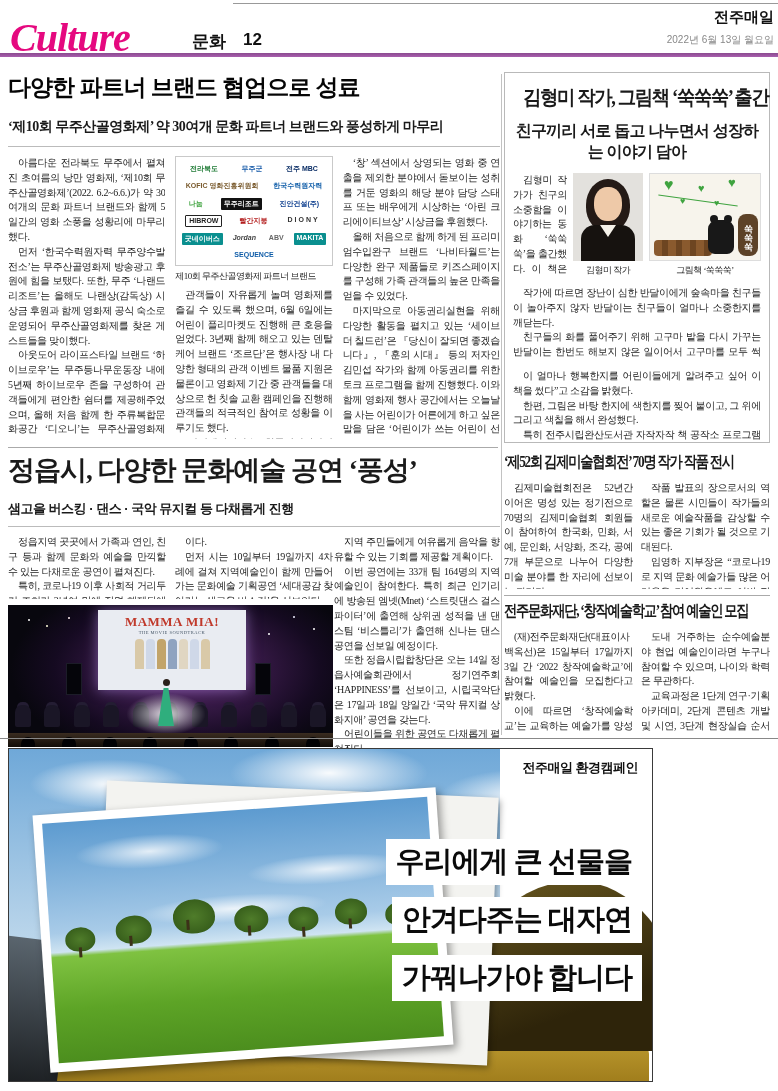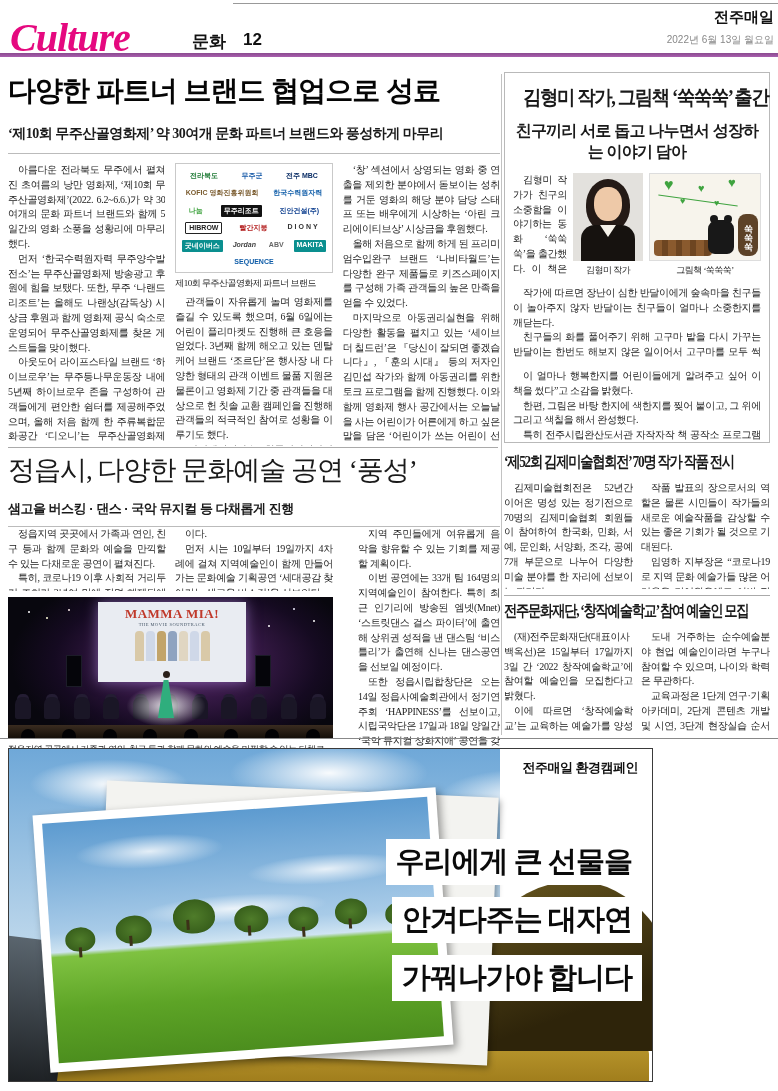--- a/index.html
+++ b/index.html
@@ -20,21 +20,21 @@
   .purple-bar{position:absolute;top:53px;left:0;width:778px;height:4px;
               background:linear-gradient(#8a4a8f,#a85fae);}
   
   .body-p{font-size:10px;line-height:1.48;text-align:justify;text-indent:10px;margin:0;
           letter-spacing:-0.3px;color:#1b1b1b;}
   .byline{font-size:10px;font-weight:bold;text-align:right;margin-top:3px;}
   .thin-rule{border:none;border-top:1px solid #bbb;margin:0;}
   
   .art1{position:absolute;left:8px;top:72px;width:492px;height:374px;}
   .art1 h1{margin:0;font-family:"Liberation Sans",sans-serif;font-weight:bold;
-           font-size:28px;letter-spacing:-1px;color:#050505;white-space:nowrap;}
+           font-size:23px;letter-spacing:-1px;color:#050505;white-space:nowrap;}
   .art1 .sub{margin-top:15px;font-size:14px;font-weight:bold;letter-spacing:-0.5px;}
   .art1 .rule{margin-top:10px;}
   .cols3{display:flex;gap:10px;margin-top:9px;height:283px;overflow:hidden;}
   .cols3 .col{flex:1;overflow:hidden;}
   .logobox{border:1px solid #c9c9c9;background:#fff;height:100px;padding:4px 3px;
            display:flex;flex-wrap:wrap;align-content:space-around;justify-content:space-around;gap:2px;}
   .logo{font-family:"Liberation Sans",sans-serif;font-size:7px;font-weight:bold;
         padding:1px 3px;border-radius:1px;white-space:nowrap;}
   .lg1{color:#1d7a34;} .lg2{color:#1559a8;} .lg3{color:#0b2e66;} .lg4{color:#7a5b2e;}
   .lg5{color:#0e5ca8;} .lg6{color:#3fa33f;} .lg7{color:#0e3f8f;} .lg8{color:#222;border:1px solid #222;}
@@ -70,25 +70,25 @@
   .bear:before{content:"";position:absolute;top:-5px;left:2px;width:8px;height:8px;background:#181818;border-radius:50%;}
   .bear:after{content:"";position:absolute;top:-5px;right:2px;width:8px;height:8px;background:#181818;border-radius:50%;}
   .rock{position:absolute;right:2px;bottom:4px;width:20px;height:42px;background:#5d4227;border-radius:8px;}
   .rock span{display:block;writing-mode:vertical-rl;color:#fff;font-size:9px;font-weight:bold;margin:4px auto 0 auto;}
   .critters{position:absolute;left:4px;bottom:4px;width:58px;height:16px;
             background:repeating-linear-gradient(90deg,#8a5a2e 0 8px,#6d4521 8px 14px);border-radius:4px;}
   .art2-cols{display:flex;gap:8px;margin-top:9px;height:158px;overflow:hidden;flex-direction:column;}
   .art2-cols .col{flex:1;overflow:hidden;}
   
   .art3{position:absolute;left:8px;top:452px;width:492px;height:282px;}
-  .art3 h2{margin:0;font-weight:normal;font-size:27px;letter-spacing:-1px;white-space:nowrap;}
+  .art3 h2{margin:0;font-weight:bold;font-size:27px;letter-spacing:-1px;white-space:nowrap;}
   .art3 .sub{margin-top:12px;font-family:"Liberation Sans",sans-serif;font-weight:bold;
              font-size:13px;letter-spacing:-0.5px;}
   .art3 .rule{margin-top:8px;}
-  .art3-flex{display:flex;gap:25px;margin-top:0;}
+  .art3-flex{display:flex;gap:1px;margin-top:8px;}
   .art3-left{width:325px;}
   .art3-right{flex:1;overflow:hidden;height:248px;display:flex;flex-direction:column;}
   .art3-right .txt{flex:1;overflow:hidden;}
   .art3-cols{display:flex;gap:9px;height:64px;overflow:hidden;margin-bottom:6px;}
   .art3-cols .col{flex:1;overflow:hidden;}
   .photo-cap{font-size:9px;color:#222;margin-top:4px;line-height:1.35;letter-spacing:-0.4px;}
   
   .concert{position:relative;width:325px;height:142px;background:#08070e;overflow:hidden;}
   .glow{position:absolute;inset:0;background:radial-gradient(ellipse 220px 120px at 55% 45%,
         rgba(160,70,190,0.55),rgba(60,20,90,0.25) 60%,transparent 80%);}

